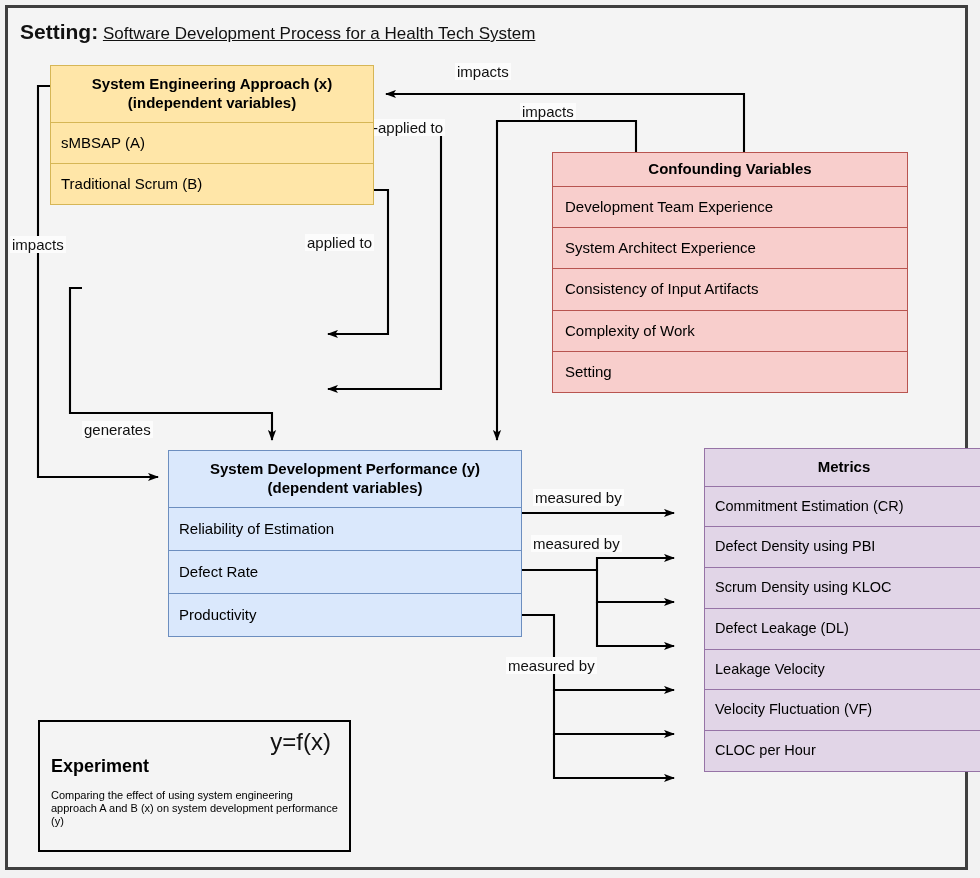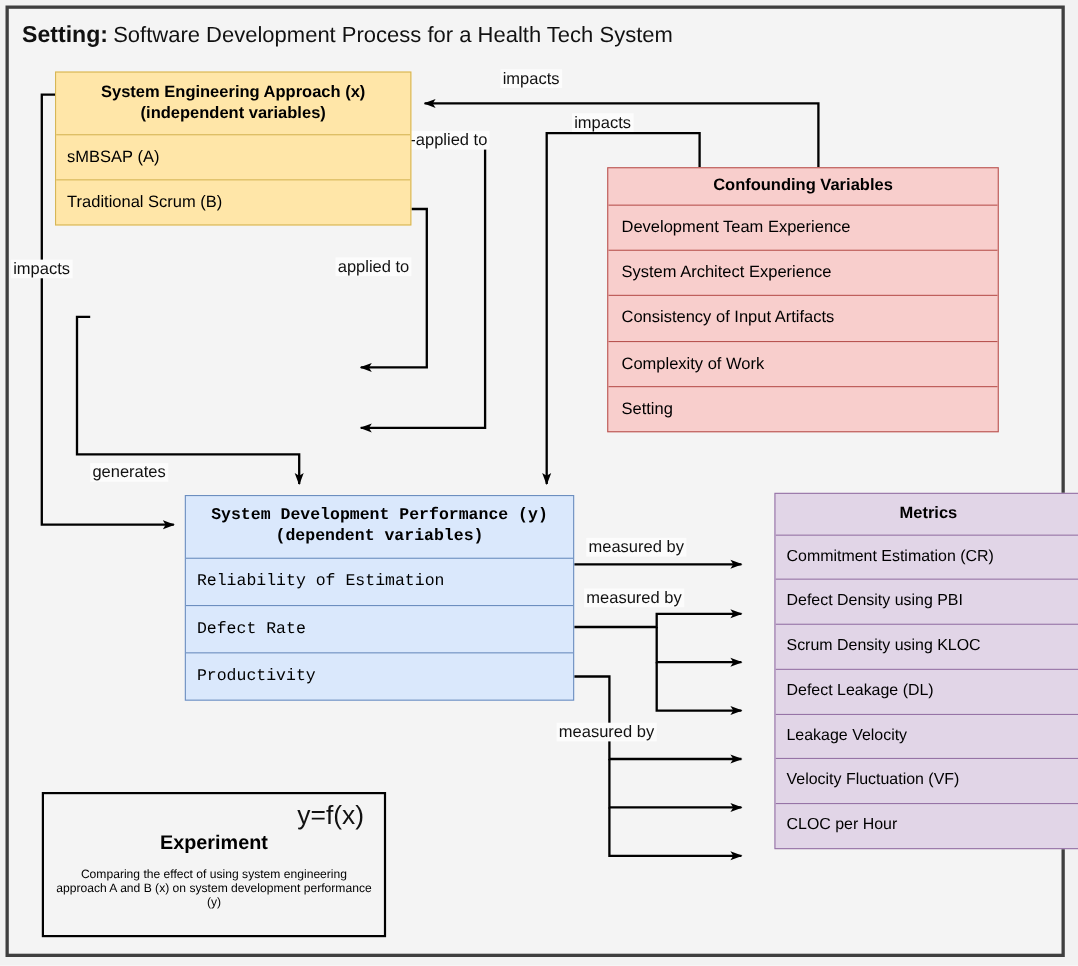--- a/index.html
+++ b/index.html
@@ -59,48 +59,47 @@
   .red .hdr, .red .row { border-bottom-color:#b85450; }
   .blue   { background:#dae8fc; border-color:#6c8ebf; }
   .blue .hdr, .blue .row { border-bottom-color:#6c8ebf; }
   .purple { background:#e1d5e7; border-color:#9673a6; }
   .purple .hdr, .purple .row { border-bottom-color:#9673a6; }
 
   
   #box-approach   { left:50px;  top:65px;  width:324px; }
   #box-groups     { left:82px;  top:261px; width:236px; }
   #box-confound   { left:552px; top:152px; width:356px; }
-  #box-perf       { left:168px; top:450px; width:354px;font-family:Liberation Mono, monospace; }
+  #box-perf       { left:168px; top:450px; width:354px; }
   #box-metrics    { left:684px; top:448px; width:280px;margin-left:20px; }
 
   #box-approach .hdr { padding:9px 20px; }
   #box-approach .row { padding:11px 10px; }
   #box-groups  .hdr  { padding:8px 8px; }
   #box-groups  .row  { padding:7px 9px; font-size:14.5px; }
   #box-confound .row { padding:11px 12px; }
   #box-perf .hdr     { padding:9px 8px; }
   #box-perf .row     { padding:12px 10px; }
   #box-metrics .hdr  { padding:9px 8px; }
   #box-metrics .row  { padding:11px 10px; font-size:14.5px; }
 
   
   #title {
     position: absolute; left: 20px; top: 20px;
     font-size: 17px; color:#111; white-space: nowrap;
   }
   #title b { font-size: 21px; font-weight: bold; }
-  #title span.sub { font-size: 20px; }
+  #title span.sub { font-size: 17px; text-decoration: underline; }
 
   
   #box-exp {
     position: absolute;
     left: 38px; top: 720px; width: 313px; height: 132px;
     border: 2px solid #000; background:#f4f4f4;
     padding: 10px 11px;
-    text-align: center;
   }
   #exp-formula {
     position:absolute; right:18px; top:6px;
     font-size: 24px; color:#111;
   }
   #exp-title { font-size:18px; font-weight:bold; margin-top:24px; }
   #exp-desc  { font-size:11px; line-height:1.2; margin-top:12px; }
 
   
   .elabel {

